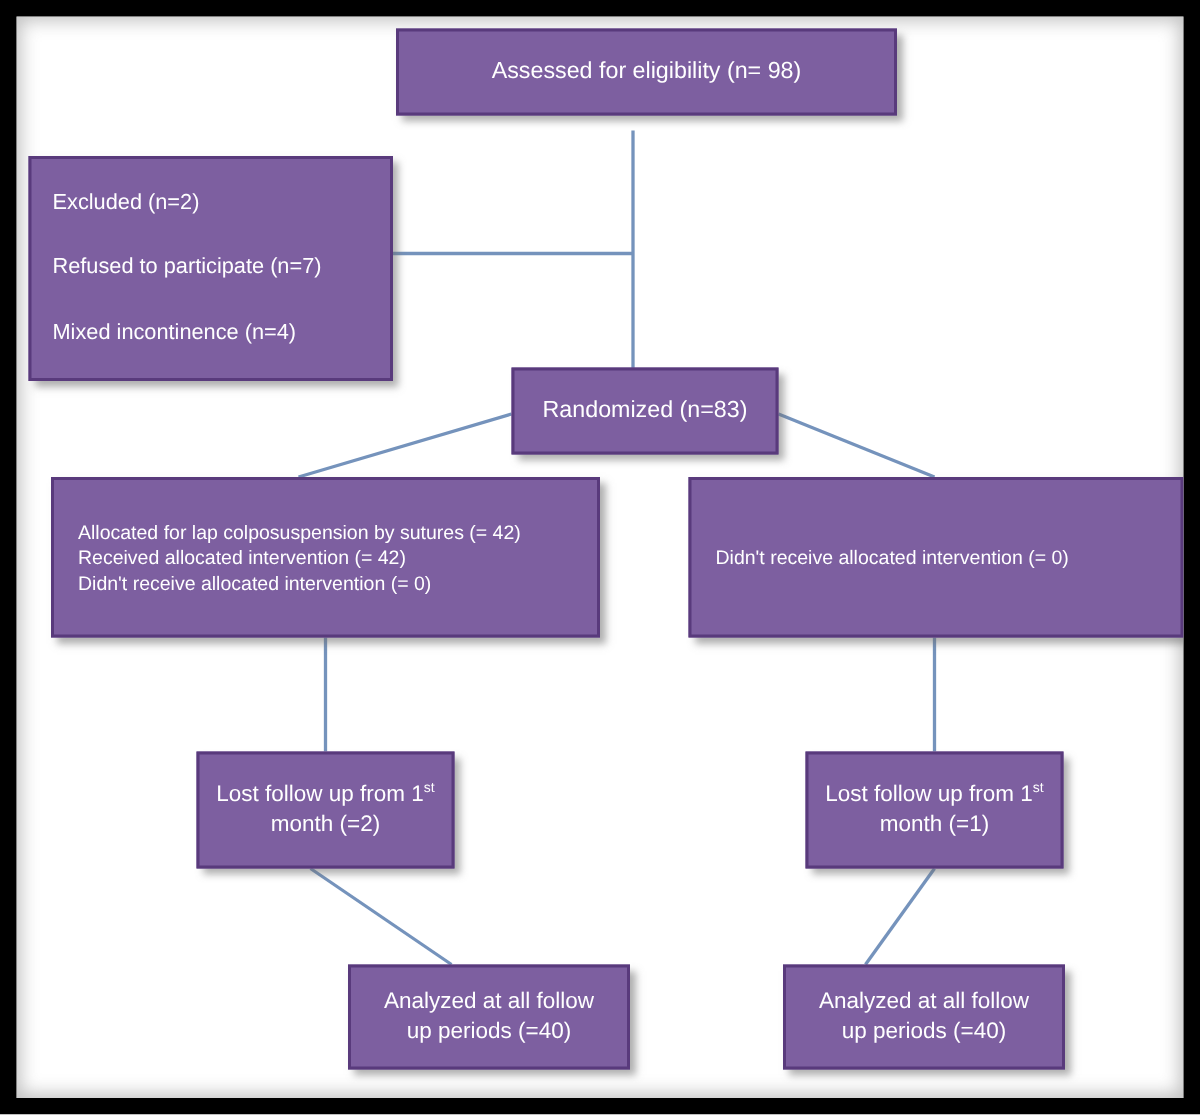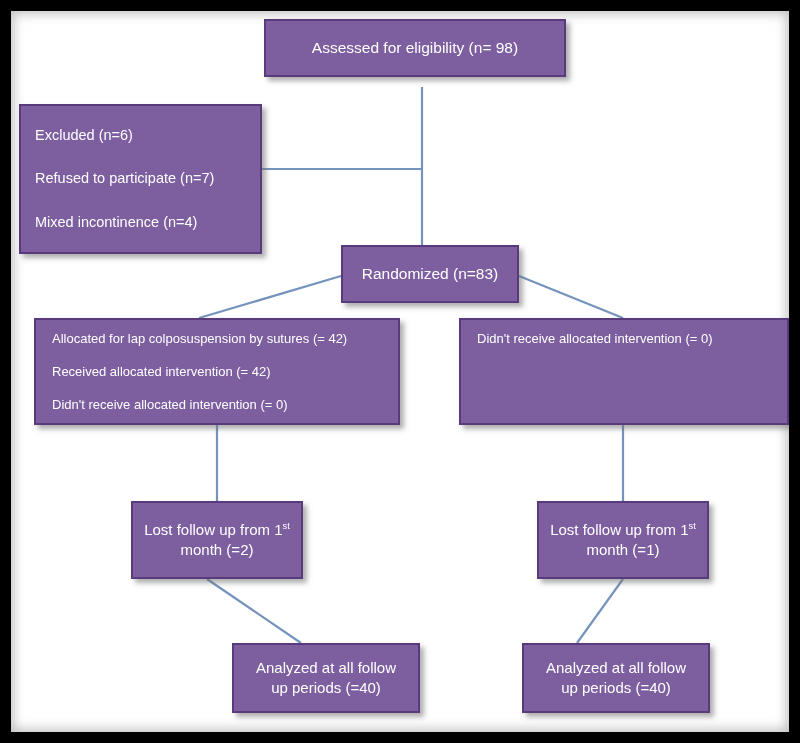--- a/index.html
+++ b/index.html
@@ -58,21 +58,21 @@
   }
   .t-title { font-size: 15.5px; }
   .t-list  { font-size: 14.5px; }
   .t-alloc { font-size: 13px; }
   .t-small { font-size: 15px; }
   .node.list-box {
     justify-content: space-around;
     padding: 8px 14px;
   }
   .node.alloc-box {
-    justify-content: space-between;
+    justify-content: center;
     padding: 10px 16px;
   }
   sup {
     font-size: 0.62em;
     vertical-align: super;
     line-height: 0;
   }
 </style>
 </head>
 <body>
@@ -86,26 +86,26 @@
         <line x1="411" y1="158" x2="251" y2="158"></line>
         <line x1="330" y1="265" x2="188" y2="307"></line>
         <line x1="508" y1="265" x2="612" y2="307"></line>
         <line x1="206" y1="414" x2="206" y2="490"></line>
         <line x1="612" y1="414" x2="612" y2="490"></line>
         <line x1="196" y1="568" x2="290" y2="632"></line>
         <line x1="612" y1="568" x2="566" y2="632"></line>
       </g>
     </svg>
 
-    <div class="node centered" style="left:253px; top:8px; width:302px; height:58px;">
+    <div class="node centered" style="left:253px; top:8px; width:334px; height:58px;">
       <span class="line t-title">Assessed for eligibility (n= 98)</span>
     </div>
 
     <div class="node list-box" style="left:8px; top:93px; width:243px; height:150px;">
-      <span class="line t-list">Excluded (n=6)</span>
+      <span class="line t-list">Excluded (n=2)</span>
       <span class="line t-list">Refused to participate (n=7)</span>
       <span class="line t-list">Mixed incontinence (n=4)</span>
     </div>
 
     <div class="node centered" style="left:330px; top:234px; width:178px; height:58px;">
       <span class="line t-title">Randomized (n=83)</span>
     </div>
 
     <div class="node alloc-box" style="left:23px; top:307px; width:366px; height:107px;">
       <span class="line t-alloc">Allocated for lap colposuspension by sutures (= 42)</span>

